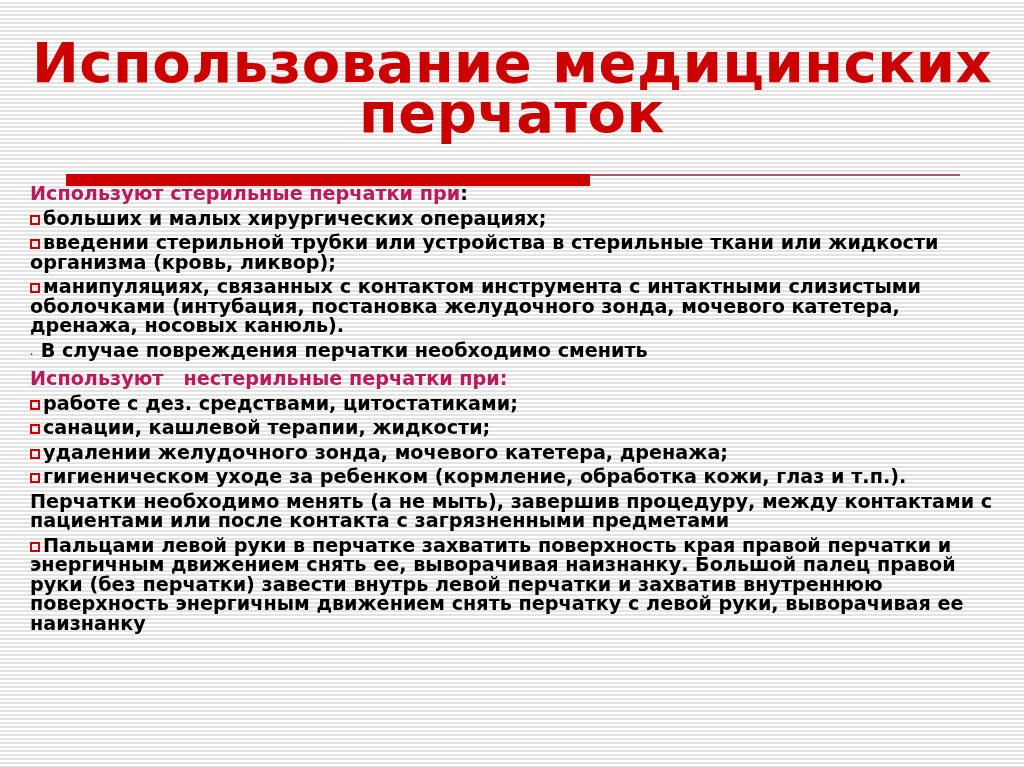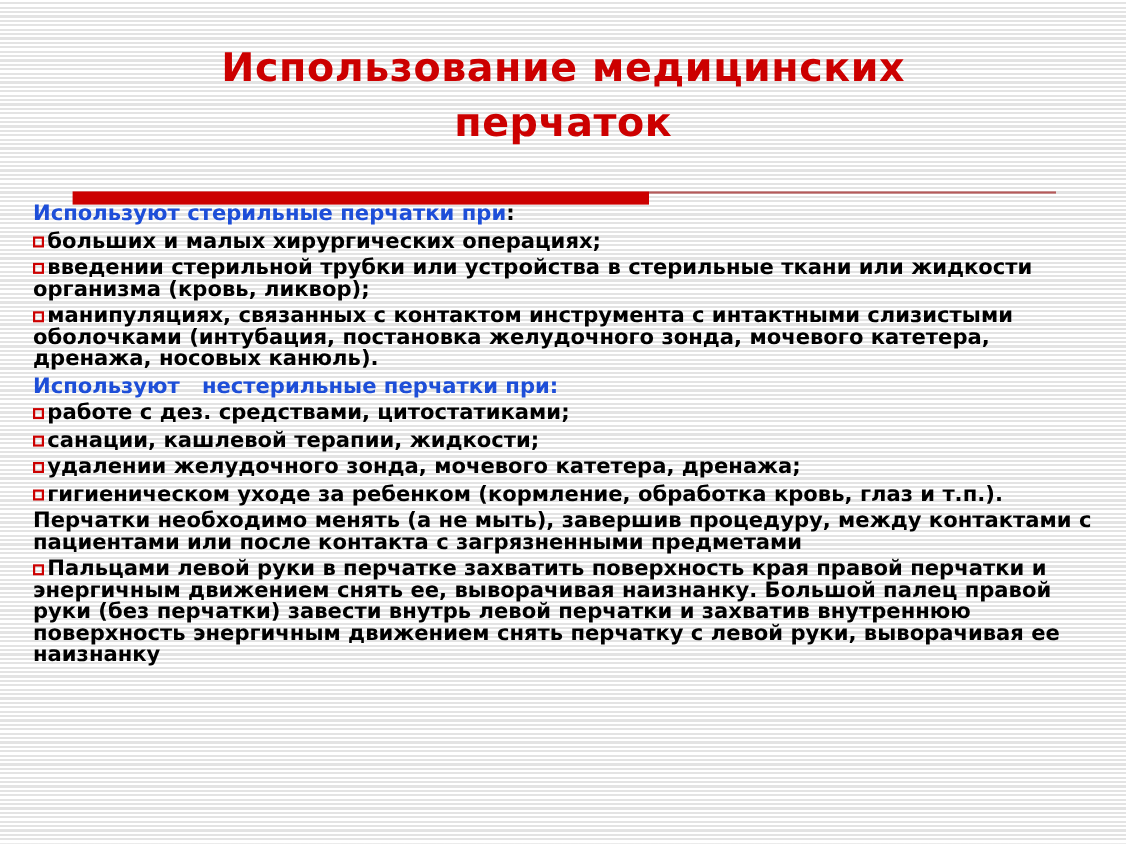--- a/index.html
+++ b/index.html
@@ -5,30 +5,30 @@
     html, body { margin: 0; padding: 0; }
     body {
       width: 1024px; height: 767px; overflow: hidden; position: relative;
       background-color: #ffffff;
       background-image: repeating-linear-gradient(to bottom, #ffffff 0px, #ffffff 2px, #e3e3e3 2px, #e3e3e3 4px);
       font-family: "DejaVu Sans", sans-serif;
     }
     .title {
       position: absolute; left: 0; top: 38px; width: 1024px;
       text-align: center; color: #cc0000; font-weight: bold;
-      font-size: 36px; line-height: 50px; letter-spacing: 0.5px;
+      font-size: 56px; line-height: 50px; letter-spacing: 0.5px;
     }
     .rule-thick { position: absolute; left: 66px; top: 174px; width: 524px; height: 12px; background: #cc0000; }
     .rule-thin { position: absolute; left: 590px; top: 174px; width: 370px; height: 2px; background: #b55a5a; }
     .content {
       position: absolute; left: 30px; top: 184px; width: 980px;
       font-weight: bold; font-size: 19.2px; line-height: 19.5px; color: #000;
     }
     .p { margin: 0 0 5px 0; }
-    .red { color: #1d4ed8; }
+    .red { color: #be185d; }
     .bullet {
       display: inline-block; width: 10px; height: 10px; border: 2px solid #cc0000;
       margin-right: 3px; vertical-align: 0px; box-sizing: border-box;
     }
     .tick { display: inline-block; width: 4px; color: #cc0000; font-size: 8px; }
   </style>
 </head>
 <body>
 
 <div class="title">
@@ -39,25 +39,26 @@
 <div class="rule-thick"></div>
 <div class="rule-thin"></div>
 
 <div class="content">
   <div class="p"><span class="red">Используют стерильные перчатки при</span><span>:</span></div>
 
   <div class="p"><span class="bullet"></span><span>больших и малых хирургических операциях;</span></div>
   <div class="p"><span class="bullet"></span><span>введении стерильной трубки или устройства в стерильные ткани или жидкости организма (кровь, ликвор);</span></div>
   <div class="p"><span class="bullet"></span><span>манипуляциях, связанных с контактом инструмента с интактными слизистыми оболочками (интубация, постановка желудочного зонда, мочевого катетера, дренажа, носовых канюль).</span></div>
 
+  <div class="p" style="margin-top:4px;"><span class="tick">·</span> <span>В случае повреждения перчатки необходимо сменить</span></div>
 
   <div class="p red" style="white-space:pre;">Используют   нестерильные перчатки при:</div>
 
   <div class="p"><span class="bullet"></span><span>работе с дез. средствами, цитостатиками;</span></div>
   <div class="p"><span class="bullet"></span><span>санации, кашлевой терапии, жидкости;</span></div>
   <div class="p"><span class="bullet"></span><span>удалении желудочного зонда, мочевого катетера, дренажа;</span></div>
-  <div class="p"><span class="bullet"></span><span>гигиеническом уходе за ребенком (кормление, обработка кровь, глаз и т.п.).</span></div>
+  <div class="p"><span class="bullet"></span><span>гигиеническом уходе за ребенком (кормление, обработка кожи, глаз и т.п.).</span></div>
 
   <div class="p">Перчатки необходимо менять (а не мыть), завершив процедуру, между контактами с пациентами или после контакта с загрязненными предметами</div>
 
 
   <div class="p"><span class="bullet"></span><span>Пальцами левой руки в перчатке захватить поверхность края правой перчатки и энергичным движением снять ее, выворачивая наизнанку. Большой палец правой руки (без перчатки) завести внутрь левой перчатки и захватив внутреннюю поверхность энергичным движением снять перчатку с левой руки, выворачивая ее наизнанку</span></div>
 </div>
 
 </body></html>

